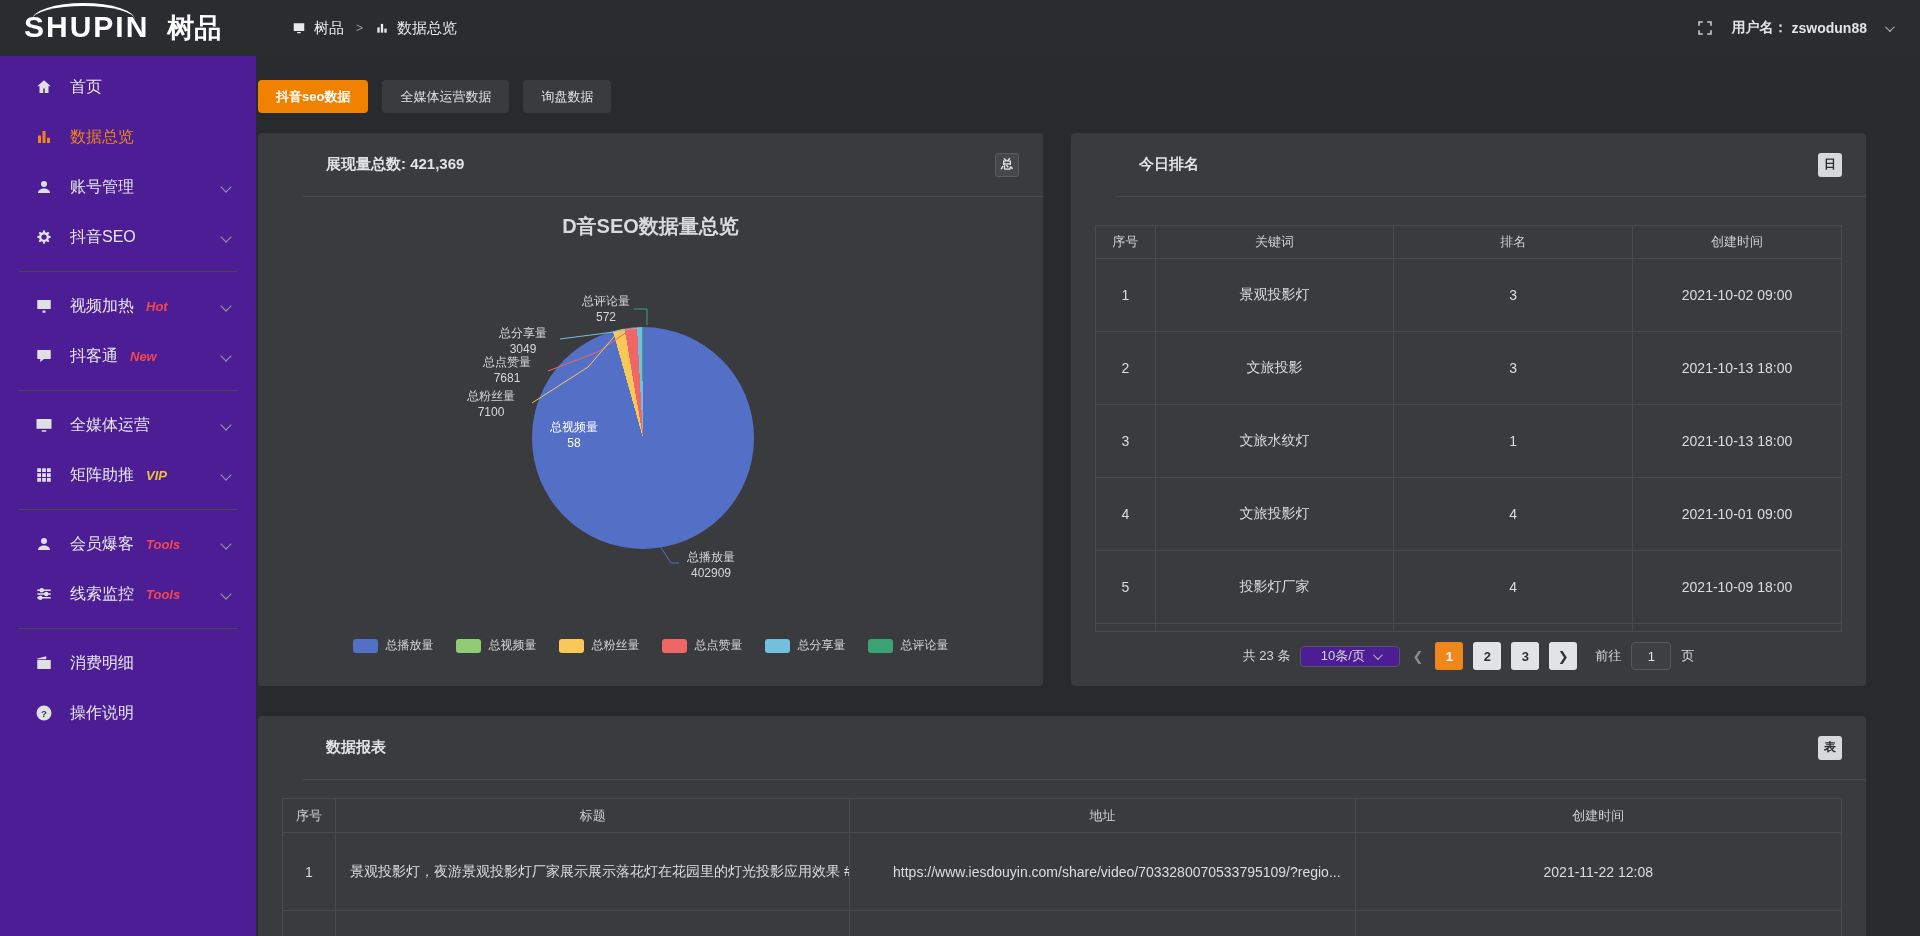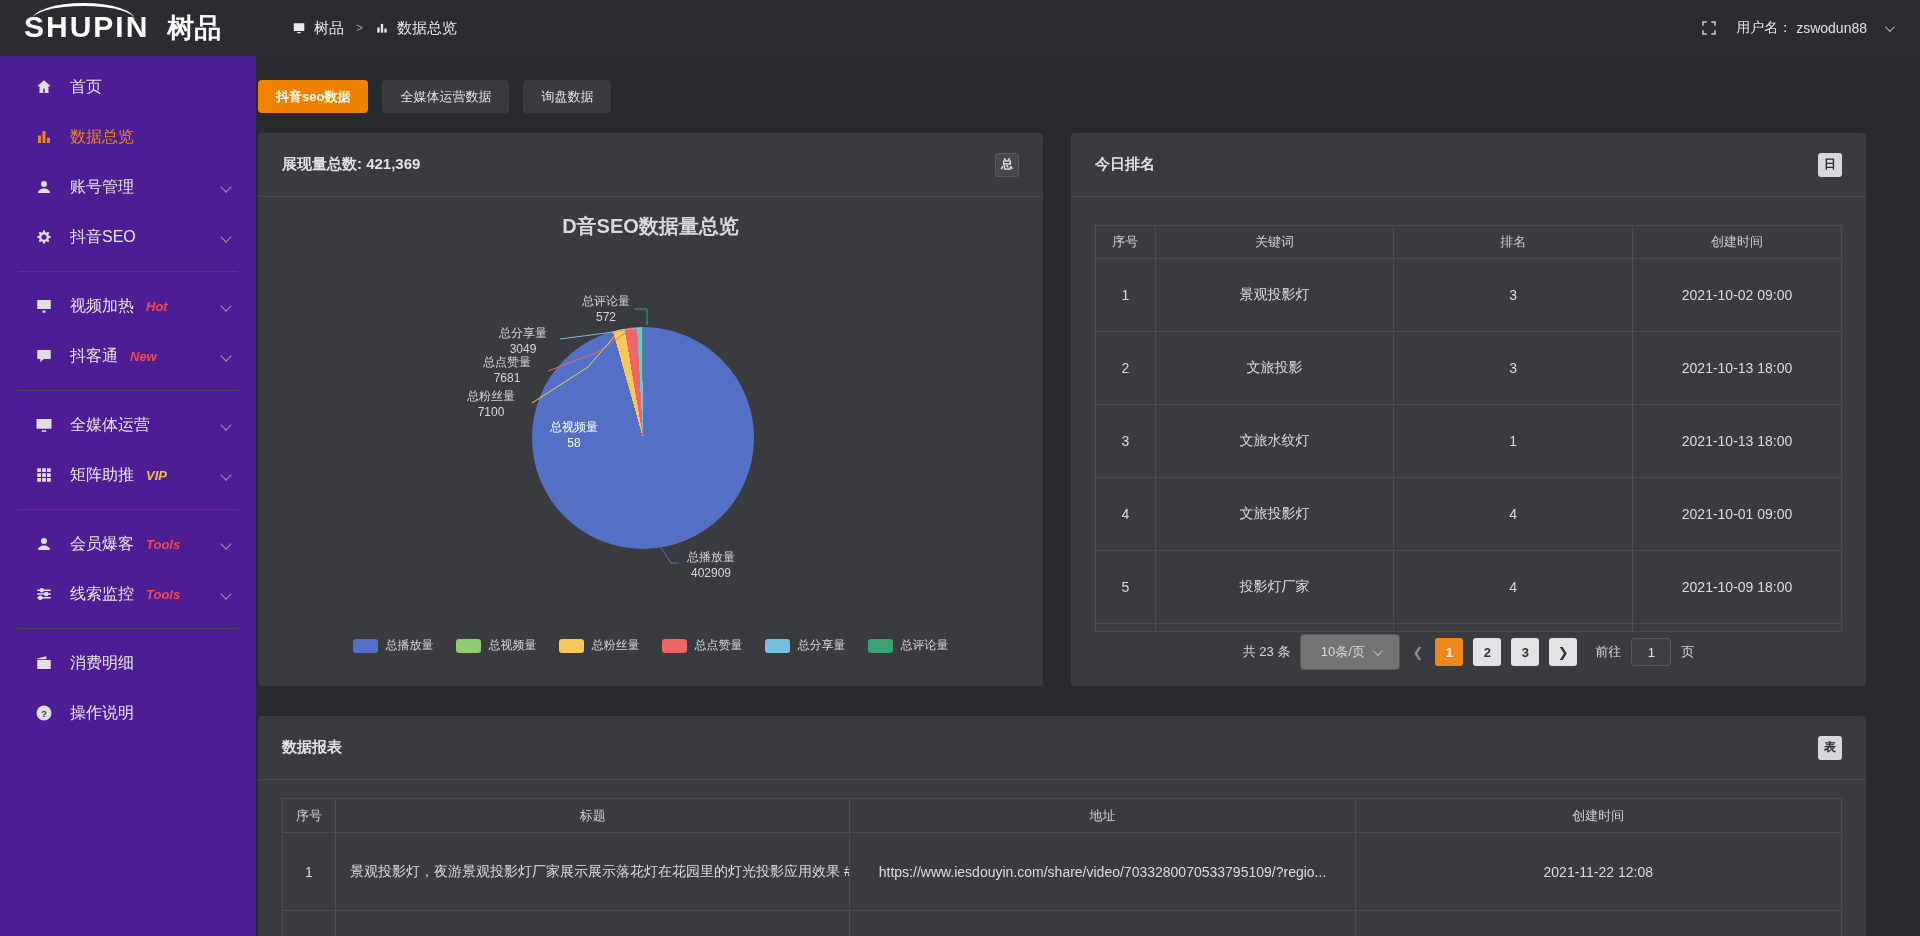--- a/index.html
+++ b/index.html
@@ -8,42 +8,42 @@
 
   
   .topbar { position:absolute; left:0; top:0; width:1920px; height:56px; background:#2b2c30; display:flex; align-items:center; z-index:5; }
   .logo { width:256px; display:flex; align-items:baseline; gap:18px; padding-left:24px; }
   .logo-en { font-size:30px; font-weight:800; letter-spacing:2px; color:#fff; position:relative; line-height:30px; }
   .logo-en::before { content:""; position:absolute; left:8px; right:14px; top:-9px; height:14px; border-top:3px solid #fff; border-radius:50% 50% 0 0 / 100% 100% 0 0; }
   .logo-cn { font-size:27px; font-weight:700; color:#fff; }
   .breadcrumb { display:flex; align-items:center; gap:8px; margin-left:36px; font-size:15px; color:#e9eaec; }
   .bc-sep { color:#9a9b9e; font-size:12px; margin:0 4px; }
   .bc-ico { display:inline-flex; color:#e9eaec; }
-  .topbar-right { margin-left:auto; display:flex; align-items:center; gap:18px; padding-right:28px; font-size:14px; color:#e2e3e5; }
+  .topbar-right { margin-left:auto; display:flex; align-items:center; gap:18px; padding-right:28px; font-size:14px; color:#e2e3e5;font-weight:bold; }
   .chev-down { width:7px; height:7px; border-right:1.6px solid #bdbec0; border-bottom:1.6px solid #bdbec0; transform:rotate(45deg) translateY(-2px); display:inline-block; }
 
   
   .sidebar { position:absolute; left:0; top:56px; width:256px; height:880px; background:#4c1d95; padding-top:6px; }
   .side-item { position:relative; height:50px; display:flex; align-items:center; padding-left:34px; font-size:16px; color:#e6e7e9; cursor:pointer; }
   .side-item .ic { width:20px; height:20px; margin-right:16px; display:inline-flex; align-items:center; justify-content:center; color:#dfe0e2; }
   .side-item.active, .side-item.active .ic { color:#f08519; }
   .side-badge { font-style:italic; font-weight:700; font-size:13px; margin-left:12px; }
   .bdg-red { color:#f4474e; }
   .bdg-yellow { color:#f0c23c; }
   .side-chev { position:absolute; right:26px; width:8px; height:8px; border-right:1.6px solid #9a9b9e; border-bottom:1.6px solid #9a9b9e; transform:rotate(45deg); }
   .side-divider { height:1px; background:#45484c; margin:9px 18px; }
 
   
   .main { position:absolute; left:248px; top:56px; width:1664px; height:880px; }
   .tabs { position:absolute; left:10px; top:24px; display:flex; gap:14px; }
   .tab { height:33px; padding:0 18px; display:flex; align-items:center; font-size:13px; border-radius:4px; background:#3a3b3e; color:#e3e4e6; cursor:pointer; }
   .tab.active { background:#f08200; color:#fff; font-weight:700; }
 
   .card { position:absolute; background:#3a3b3e; border-radius:4px; }
-  .card-hd { height:64px; display:flex; align-items:center; padding:16px 24px; border-bottom:1px solid #46474b; font-size:15px; font-weight:600; color:#e2e3e5; }
+  .card-hd { height:64px; display:flex; align-items:center; padding:16px 24px; border-bottom:1px solid #46474b; font-size:15px; font-weight:600; color:#e2e3e5;margin-left:44px; }
   .hd-badge { margin-left:auto; width:24px; height:24px; border-radius:3px; display:flex; align-items:center; justify-content:center; font-size:12px; cursor:pointer; }
   .hd-badge.dark { background:#46474b; border:1px solid #5a5b5f; color:#e2e3e5; }
   .hd-badge.light { background:#d7d8da; color:#2b2c2f; }
 
   #card-chart { left:10px; top:77px; width:785px; height:553px; }
   #card-rank  { left:823px; top:77px; width:795px; height:553px; }
   #card-report{ left:10px; top:660px; width:1608px; height:300px; }
 
   
   .chart-area { position:relative; width:785px; height:489px; }
@@ -65,26 +65,26 @@
   .grid th { height:33px; font-size:13px; font-weight:400; color:#cfd0d3; }
   .grid td { font-size:14px; color:#dcdddf; }
 
   .rank-table { margin:28px 24px 0; width:747px; }
   .rank-table td { height:73px; }
   .rank-table tr.stub td { height:8px; }
 
   .report-table { margin:18px 24px 0; width:1560px; }
   .report-table th { height:34px; }
   .report-table td { height:78px; }
-  .report-table td.left { text-align:center; padding:0 14px;margin-top:27px; }
+  .report-table td.left { text-align:right; padding:0 14px;margin-top:27px; }
   .link { color:#ee7b2f; cursor:pointer; }
 
   
   .pager { position:absolute; left:0; bottom:16px; width:100%; display:flex; align-items:center; justify-content:center; gap:10px; font-size:13px; color:#d6d7d9; }
-  .pg-select { width:100px; height:36px; background:#737373; border:1px solid #55575b; border-radius:4px; display:flex; align-items:center; justify-content:center; gap:8px; cursor:pointer; }
+  .pg-select { width:100px; height:21px; background:#4c1d95; border:1px solid #55575b; border-radius:4px; display:flex; align-items:center; justify-content:center; gap:8px; cursor:pointer; }
   .pg-btn { min-width:28px; height:28px; border-radius:3px; background:#e2e3e5; color:#303133; font-weight:700; display:flex; align-items:center; justify-content:center; cursor:pointer; }
   .pg-btn.on { background:#f0871d; color:#fff; }
   .pg-arrow { color:#8a8b8e; font-weight:700; cursor:pointer; padding:0 2px; }
   .pg-arrow.boxed { min-width:28px; height:28px; border-radius:3px; background:#e2e3e5; color:#303133; display:flex; align-items:center; justify-content:center; }
   .pg-input { width:40px; height:28px; background:#3f4044; border:1px solid #55575b; border-radius:4px; color:#e2e3e5; text-align:center; font-size:13px; }
   svg { display:block; }
 </style>
 </head>
 <body>
 

